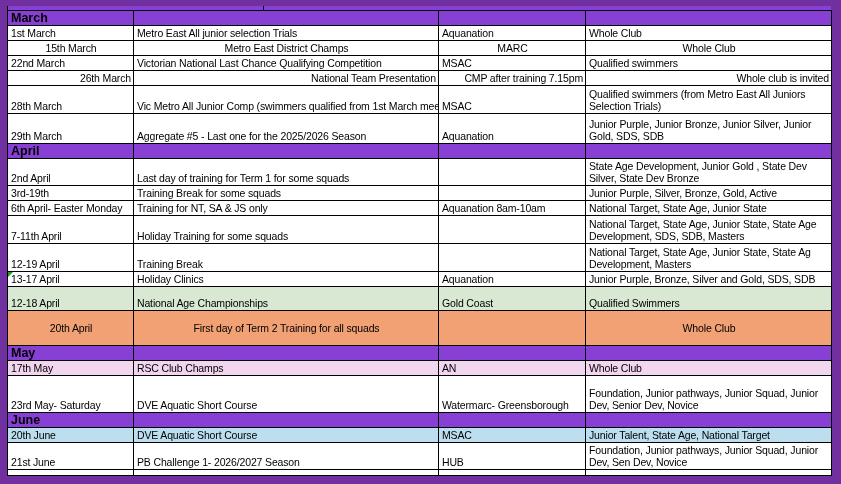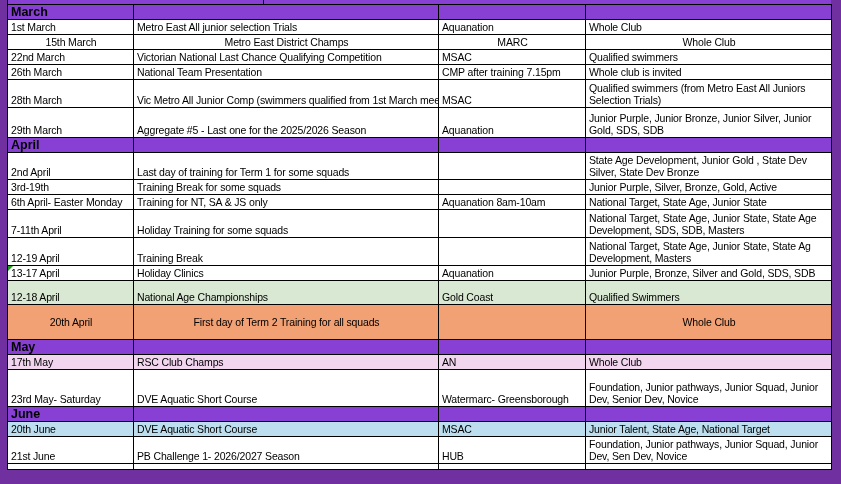--- a/index.html
+++ b/index.html
@@ -1,21 +1,21 @@
 <!DOCTYPE html>
 <html><head>
 <meta charset="utf-8">
 <style>
   html,body{margin:0;padding:0;}
   body{
     width:841px;height:484px;overflow:hidden;position:relative;
     background:var(--margin-purple,#7030A0);
     font-family:"Liberation Sans",sans-serif;color:#000;
   }
-  .table-wrap{position:absolute;left:7px;top:0;width:824px;}
+  .table-wrap{position:absolute;left:7px;top:6px;width:824px;}
   .top-sliver{
     position:relative;height:4px;width:823px;
     background:var(--header-purple,#883FD4);
     border-left:1px solid #000;
   }
   .top-sliver .sliver-line{
     position:absolute;left:255px;top:0;width:1px;height:4px;background:#000;
   }
   table.cal{
     border-collapse:collapse;table-layout:fixed;width:824px;
@@ -83,21 +83,21 @@
           <td class="event">Metro East District Champs</td>
           <td class="location">MARC</td>
           <td class="participants">Whole Club</td>
         </tr>
         <tr style="height: 15px; margin-top: 14px;">
           <td class="date">22nd March</td>
           <td class="event">Victorian National Last Chance Qualifying Competition</td>
           <td class="location">MSAC</td>
           <td class="participants">Qualified swimmers</td>
         </tr>
-        <tr style="height: 15px;">
+        <tr style="height: 15px; text-align: right;">
           <td class="date">26th March</td>
           <td class="event">National Team Presentation</td>
           <td class="location">CMP after training 7.15pm</td>
           <td class="participants">Whole club is invited</td>
         </tr>
         <tr style="height: 28px;">
           <td class="date">28th March</td>
           <td class="event">Vic Metro All Junior Comp (swimmers qualified from 1st March meet)</td>
           <td class="location">MSAC</td>
           <td class="participants">Qualified swimmers (from Metro East All Juniors Selection Trials)</td>

